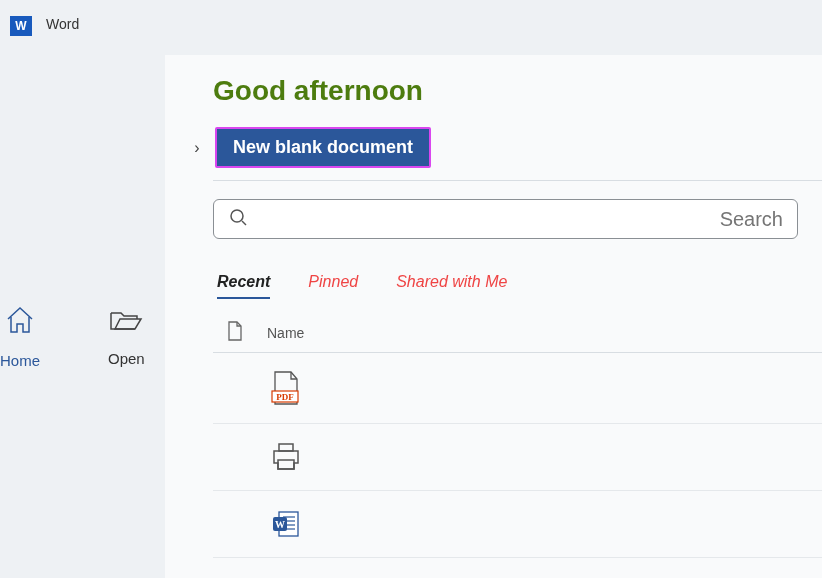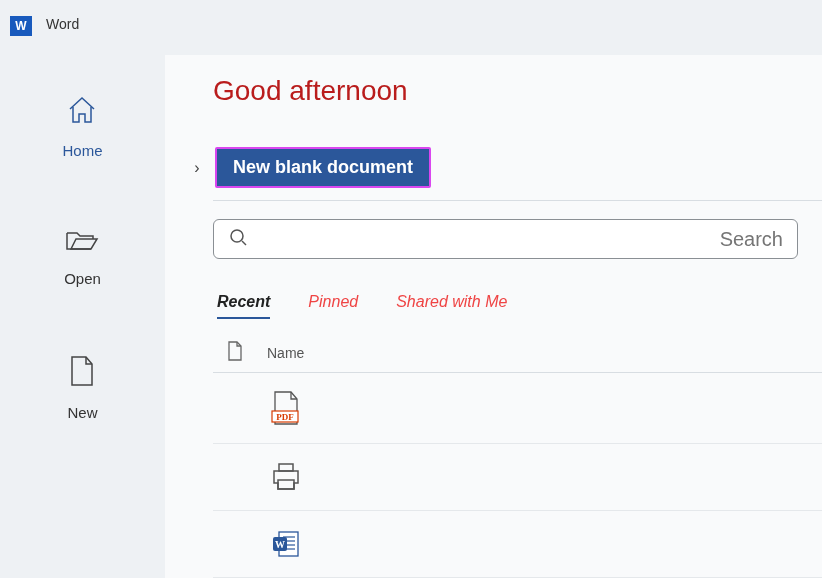--- a/index.html
+++ b/index.html
@@ -40,21 +40,20 @@
     color: #333;
   }
   .layout {
     display: flex;
     height: calc(578px - 55px);
   }
   .sidebar {
     width: 165px;
     background: #eef1f4;
     display: flex;
-    flex-direction: column;
     align-items: center;
     padding-top: 40px;
     gap: 68px;
   }
   .side-item {
     display: flex;
     flex-direction: column;
     align-items: center;
     gap: 14px;
     cursor: pointer;
@@ -65,24 +64,24 @@
   .side-item.active svg { stroke: #2b579a; }
   .side-label { }
   .main {
     flex: 1;
     background: #f9fafb;
     padding: 20px 0 0 0;
     overflow: hidden;
   }
   .greeting {
     font-size: 28px;
-    font-weight: 400;
-    color: #b91c1c;
+    font-weight: 700;
+    color: #4d7c0f;
     padding-left: 48px;
-    margin-bottom: 40px;
+    margin-bottom: 20px;
   }
   .new-row {
     display: flex;
     align-items: center;
     padding-left: 24px;
     gap: 10px;
     margin-bottom: 12px;
   }
   .chevron-btn {
     font-size: 16px;

